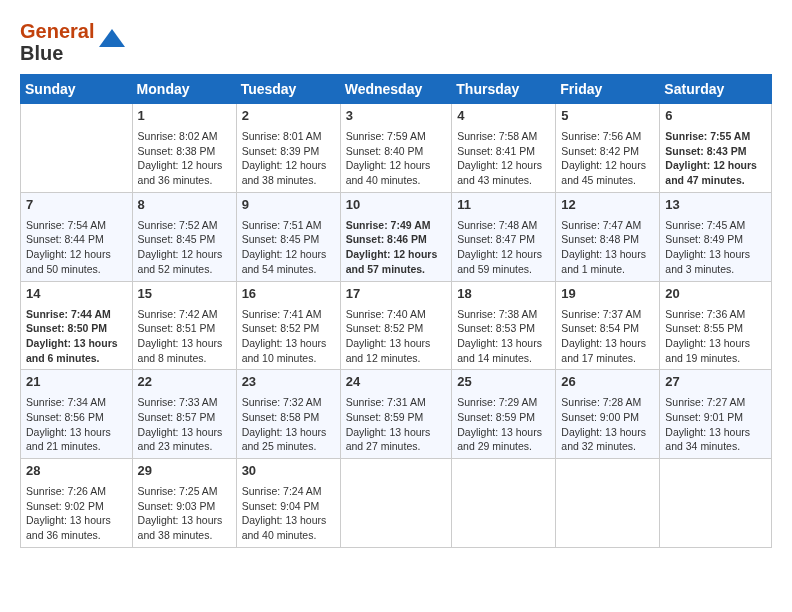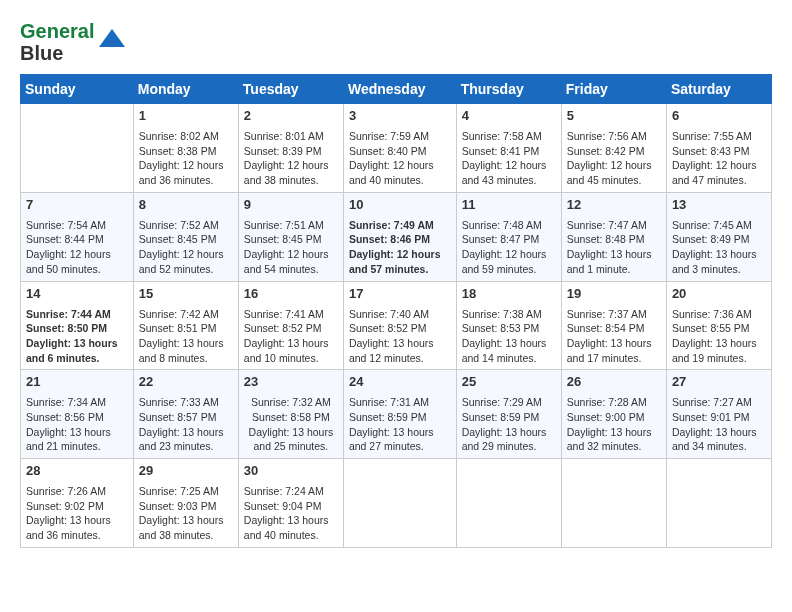--- a/index.html
+++ b/index.html
@@ -20,21 +20,21 @@
       display: flex;
       align-items: center;
     }
     .logo-text {
       font-size: 20px;
       font-weight: bold;
       color: #333;
       line-height: 1.1;
     }
     .logo-text span {
-      color: #15803d;
+      color: #c2410c;
     }
     .logo-icon {
       width: 30px;
       height: 30px;
       margin-left: 3px;
     }
     .title-block {
       text-align: right;
     }
     .main-title {
@@ -151,21 +151,21 @@
         </td>
         <td>
           <div class="day-number">5</div>
           <div class="day-info" style="white-space: pre-line;">Sunrise: 7:56 AM
 Sunset: 8:42 PM
 Daylight: 12 hours
 and 45 minutes.</div>
         </td>
         <td>
           <div class="day-number">6</div>
-          <div class="day-info" style="white-space: pre-line;">Sunrise: 7:55 AM
+          <div class="day-info" style="white-space: pre-line; font-weight: bold;">Sunrise: 7:55 AM
 Sunset: 8:43 PM
 Daylight: 12 hours
 and 47 minutes.</div>
         </td>
       </tr>
       <tr>
         <td>
           <div class="day-number">7</div>
           <div class="day-info" style="white-space: pre-line;">Sunrise: 7:54 AM
 Sunset: 8:44 PM
@@ -276,21 +276,21 @@
         </td>
         <td>
           <div class="day-number">22</div>
           <div class="day-info" style="white-space: pre-line;">Sunrise: 7:33 AM
 Sunset: 8:57 PM
 Daylight: 13 hours
 and 23 minutes.</div>
         </td>
         <td>
           <div class="day-number">23</div>
-          <div class="day-info" style="white-space: pre-line; text-align: center;">Sunrise: 7:32 AM
+          <div class="day-info" style="white-space: pre-line;">Sunrise: 7:32 AM
 Sunset: 8:58 PM
 Daylight: 13 hours
 and 25 minutes.</div>
         </td>
         <td>
           <div class="day-number">24</div>
           <div class="day-info" style="white-space: pre-line;">Sunrise: 7:31 AM
 Sunset: 8:59 PM
 Daylight: 13 hours
 and 27 minutes.</div>

